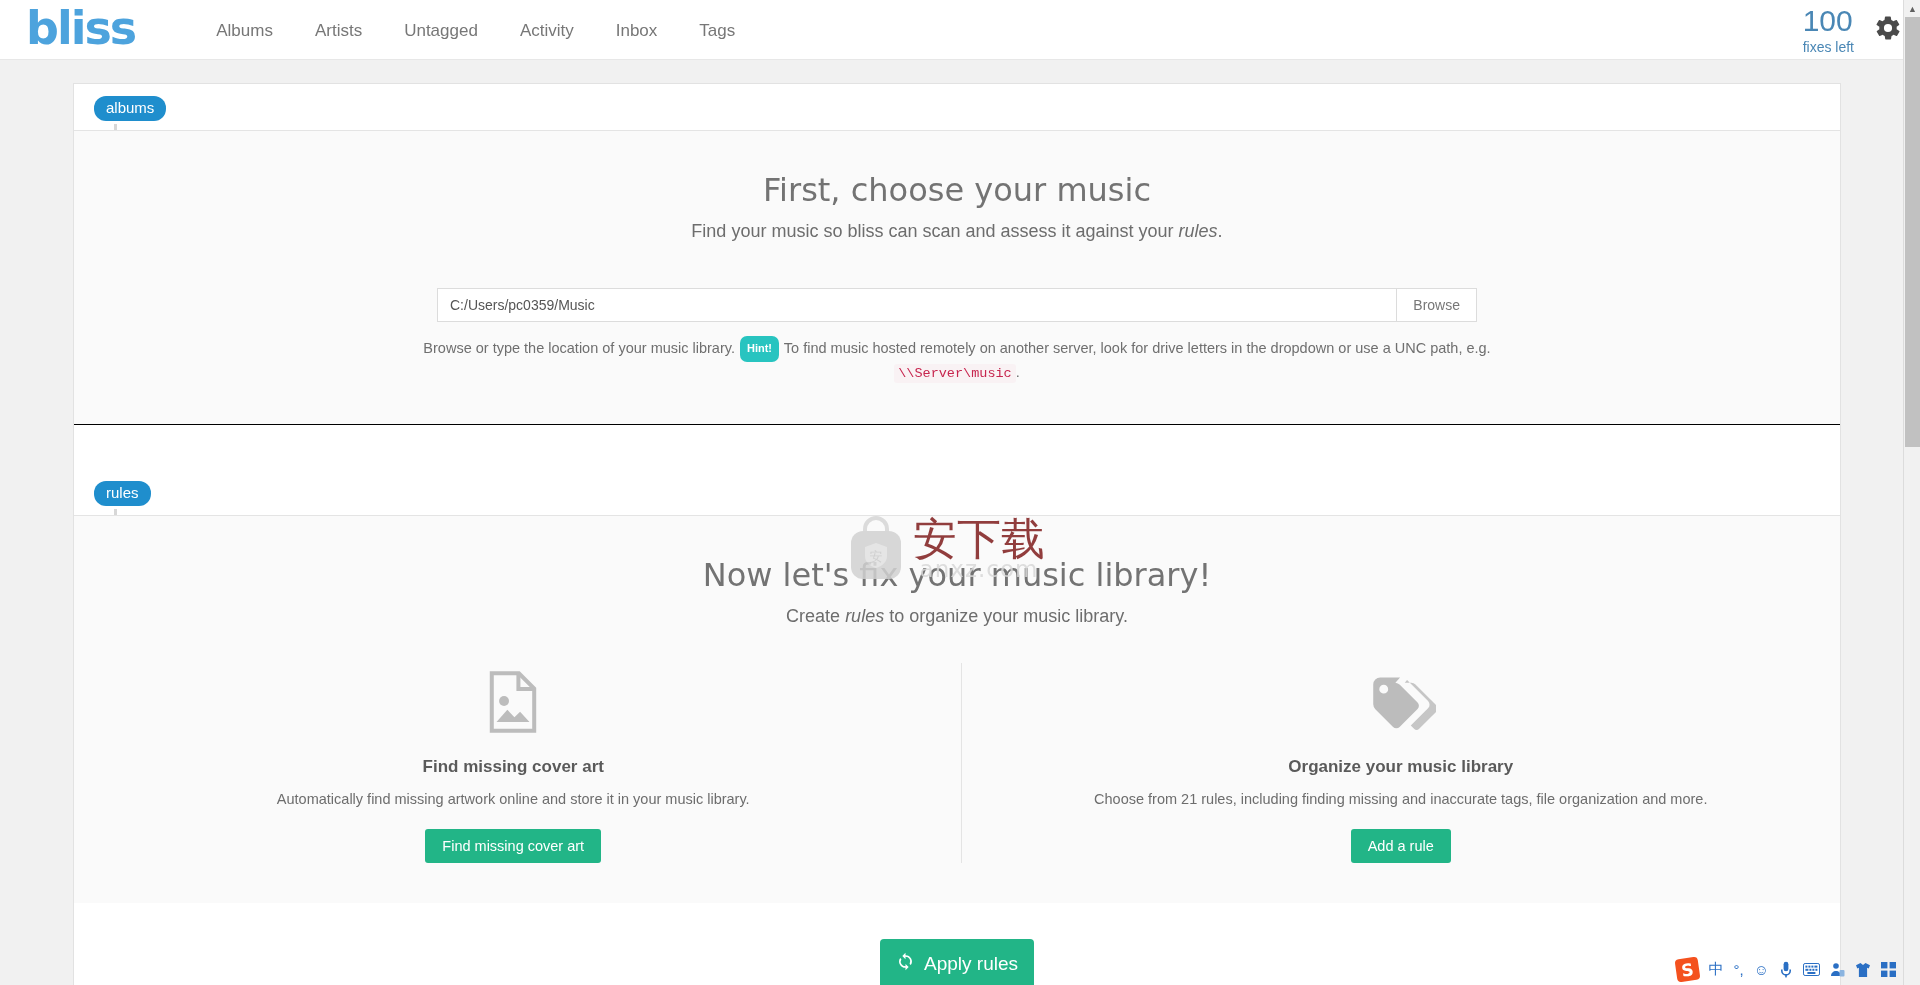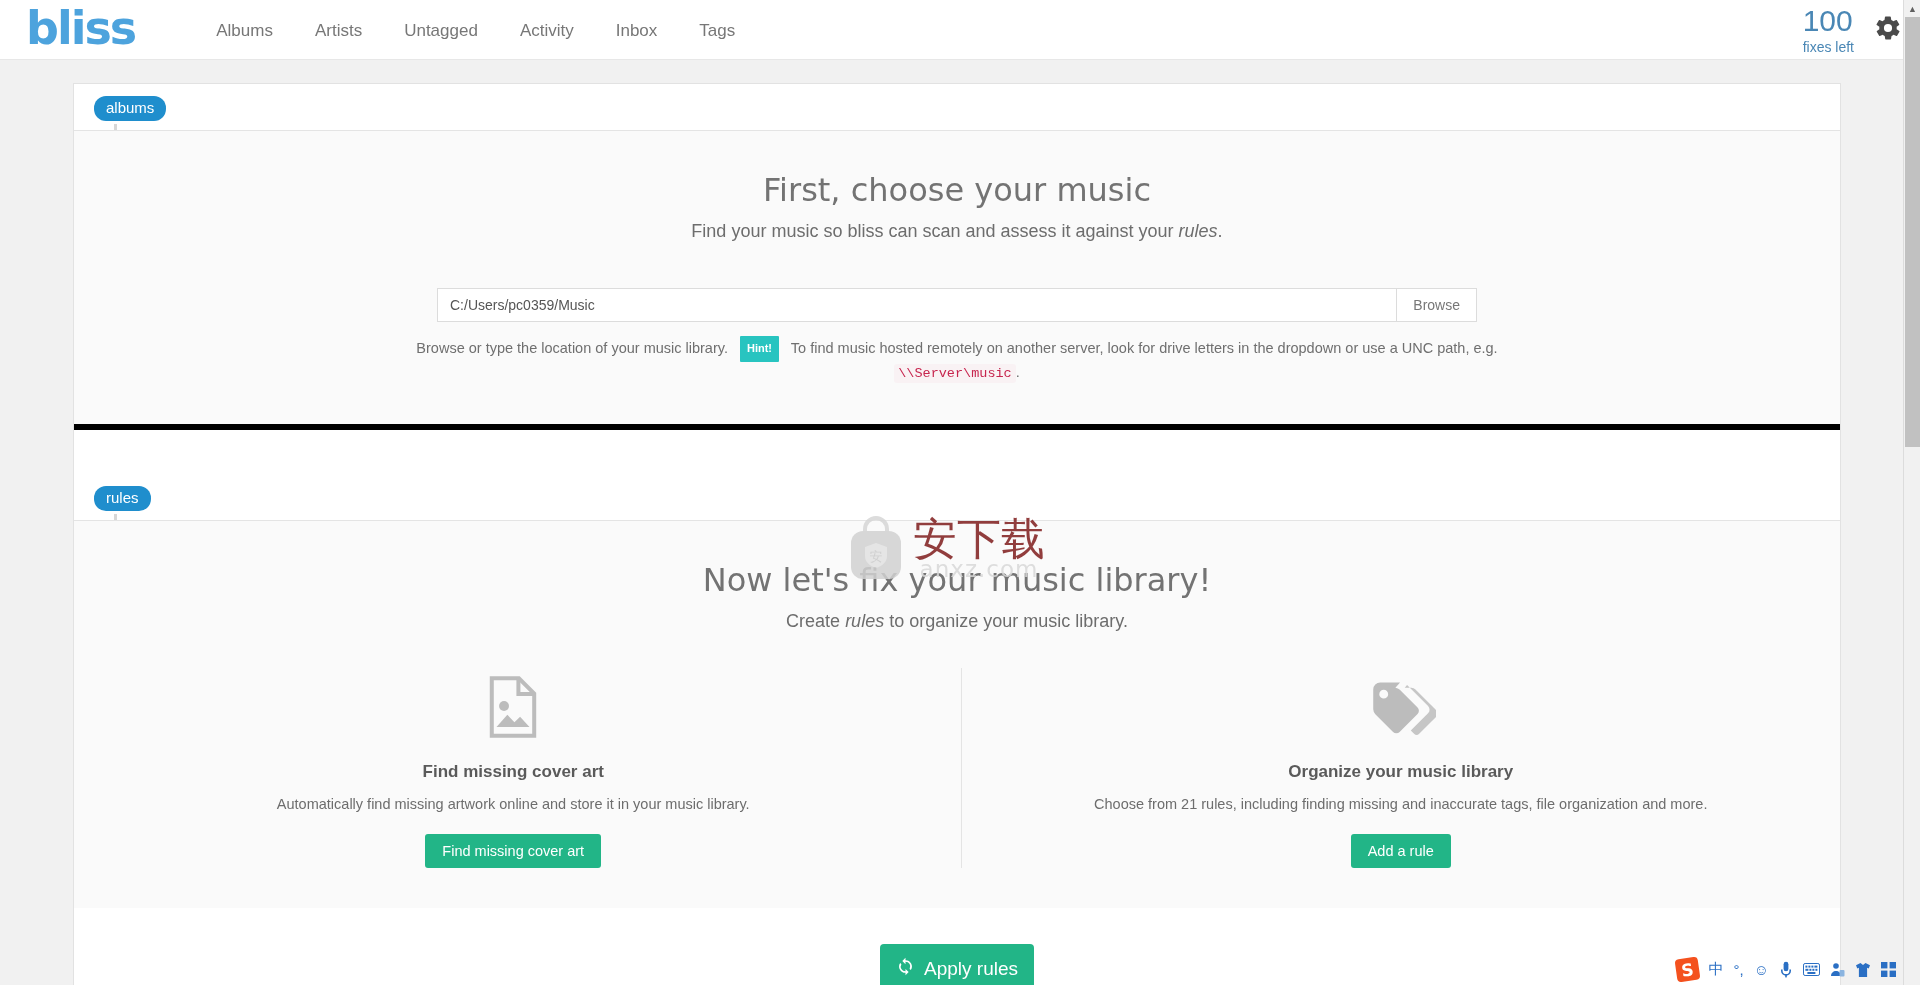--- a/index.html
+++ b/index.html
@@ -119,21 +119,21 @@
   .chip-stem {
     position: absolute;
     left: 40px; top: 40px;
     width: 3px; height: 26px;
     background: #d7d7d7;
   }
 
   .panel {
     background: #fafafa;
     border-top: 1px solid #e4e4e4;
-    border-bottom: 6px solid #000000;
+    border-bottom: 1px solid #000000;
     padding: 40px 0 40px 0;
     text-align: center;
     position: relative;
   }
   .panel.no-bottom { border-bottom: none; }
 
   h1.headline {
     font-weight: normal;
     font-size: 32px;
     color: #737373;
@@ -182,23 +182,23 @@
     color: #6f6f6f;
     line-height: 21px;
   }
   .badge-hint {
     display: inline-block;
     background: #28c4c0;
     color: #fff;
     font-size: 11px;
     font-weight: bold;
     padding: 2px 7px 3px 7px;
-    border-radius: 1px;
+    border-radius: 7px;
     vertical-align: 1px;
-    margin: 0 8px;
+    margin: 0 1px;
     cursor: pointer;
   }
   code.unc {
     font-family: "Liberation Mono", monospace;
     color: #c7254e;
     background: #f9f2f4;
     font-size: 13.5px;
     padding: 2px 4px;
     border-radius: 3px;
   }

